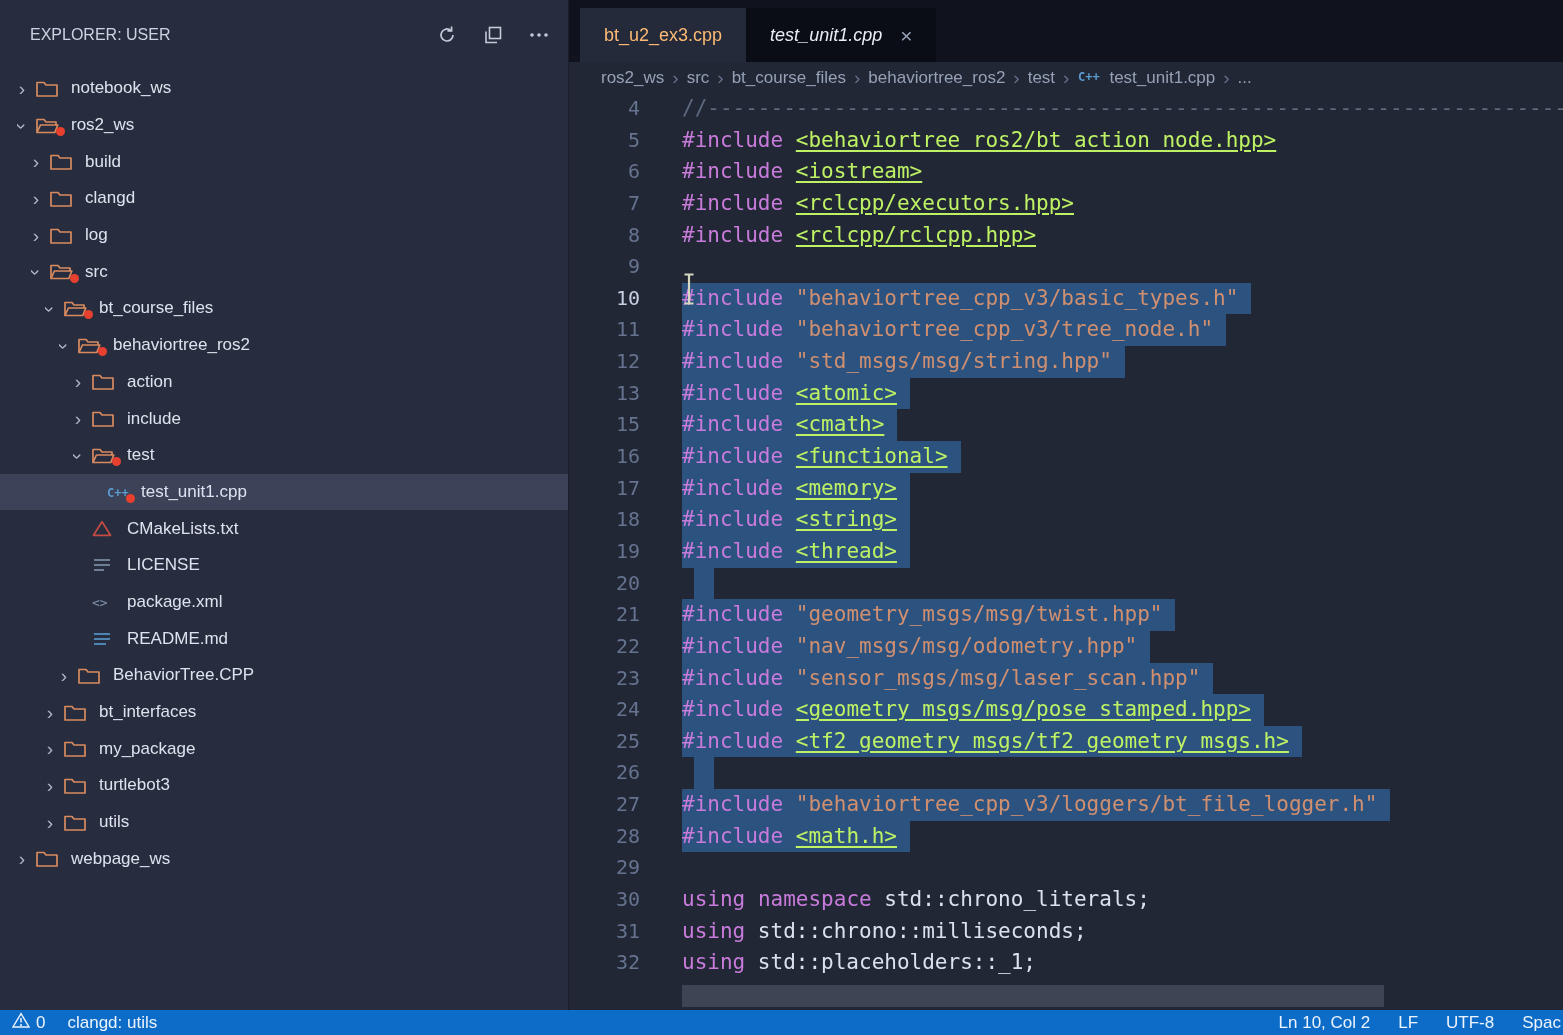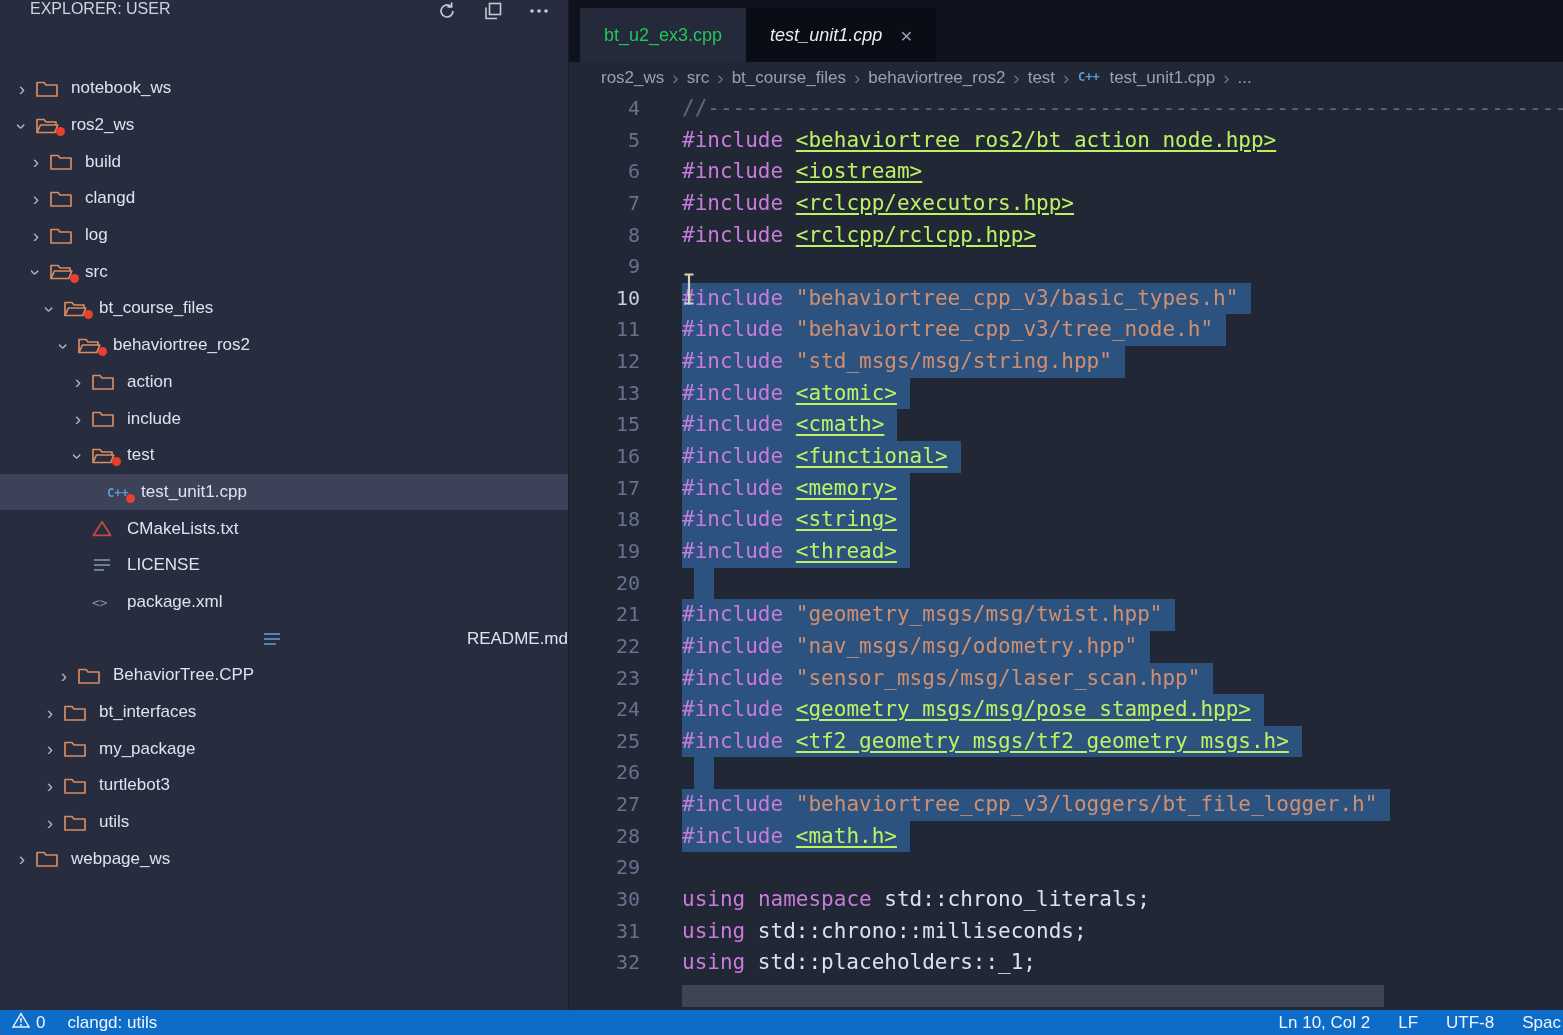--- a/index.html
+++ b/index.html
@@ -3,21 +3,21 @@
 <meta charset="utf-8">
 <style>
   * { margin:0; padding:0; box-sizing:border-box; }
   html,body { width:1563px; height:1035px; overflow:hidden; background:#10131d;
               font-family:"Liberation Sans", sans-serif; }
   .app { position:relative; width:1563px; height:1035px; }
 
   
   .sidebar { position:absolute; left:0; top:0; width:569px; height:1010px;
              background:#272d3e; border-right:1px solid #1a1e2b; }
-  .sb-header { height:70px; display:flex; align-items:flex-start; padding:0 18px 0 30px; }
+  .sb-header { height:70px; display:flex; align-items:center; padding:0 18px 0 30px; }
   .sb-title { flex:1; color:#ccd3e1; font-size:16px; }
   .sb-actions { display:flex; align-items:center; gap:24px; }
   .sb-action { width:22px; height:22px; display:flex; align-items:center; justify-content:center; cursor:pointer; }
 
   .tree { width:100%; }
   .tree-row { height:36.7px; display:flex; align-items:center; cursor:pointer; color:#dde3ee; font-size:17px; }
   .tree-row.selected { background:#3c4359; }
   .chevron { width:20px; flex:none; color:#aeb6c6; font-size:19px; line-height:1;
              display:inline-flex; justify-content:center; transform-origin:50% 55%; }
   .chevron.exp { transform:rotate(90deg); }
@@ -25,21 +25,21 @@
                display:inline-flex; align-items:center; }
   .git-dot { position:absolute; right:-3px; bottom:-2px; width:9px; height:9px;
              border-radius:50%; }
   .tree-label { white-space:nowrap; }
 
   
   .editor { position:absolute; left:569px; top:0; width:994px; height:1010px; background:#212735; }
   .tab-strip { position:absolute; top:0; left:0; right:0; height:62px; background:#10131d;
                display:flex; align-items:flex-end; padding-left:11px; }
   .tab { height:54px; display:flex; align-items:center; padding:0 24px; font-size:18px;
-         color:#22c55e; background:#242a3a; cursor:pointer; white-space:nowrap; }
+         color:#fdba74; background:#242a3a; cursor:pointer; white-space:nowrap; }
   .tab.active { background:#0a0d15; color:#e8edf6; }
   .tab.active .tab-label { font-style:italic; }
   .tab-close { margin-left:18px; font-size:21px; line-height:1; color:#9aa4b8; cursor:pointer; }
 
   .breadcrumb { position:absolute; top:62px; left:0; right:0; height:31px; display:flex;
                 align-items:center; padding-left:32px; font-size:17px; color:#96a1b6; overflow:hidden; }
   .bc-item { display:inline-flex; align-items:center; gap:7px; cursor:pointer; white-space:nowrap; }
   .bc-sep { padding:0 8px; color:#67718a; font-size:19px; }
 
   .code-area { position:absolute; top:93px; left:0; right:0; bottom:0; overflow:hidden; }
@@ -245,21 +245,21 @@
         </div>
         <div class="tree-row" style="padding-left: 68px;">
           <span class="chevron"></span>
           <span class="tree-icon">
             <svg width="22" height="16" viewBox="0 0 22 16">
               <text x="0" y="13" font-size="13" fill="#7f93ad" font-family="DejaVu Sans Mono, monospace">&lt;&gt;</text>
             </svg>
           </span>
           <span class="tree-label">package.xml</span>
         </div>
-        <div class="tree-row" style="padding-left: 68px; justify-content: space-between;">
+        <div class="tree-row" style="padding-left: 68px;">
           <span class="chevron"></span>
           <span class="tree-icon">
             <svg width="20" height="16" viewBox="0 0 20 16">
               <g stroke="#5b9bd0" stroke-width="1.6">
                 <line x1="2" y1="3" x2="18" y2="3"></line>
                 <line x1="2" y1="8" x2="18" y2="8"></line>
                 <line x1="2" y1="13" x2="14" y2="13"></line>
               </g>
             </svg>
           </span>

